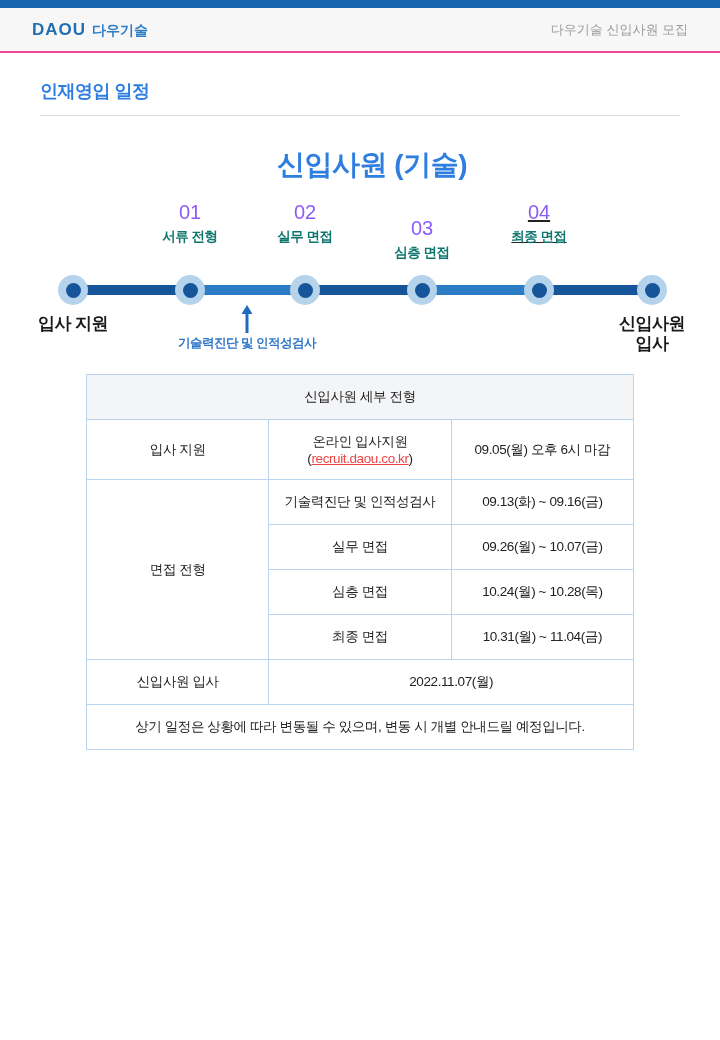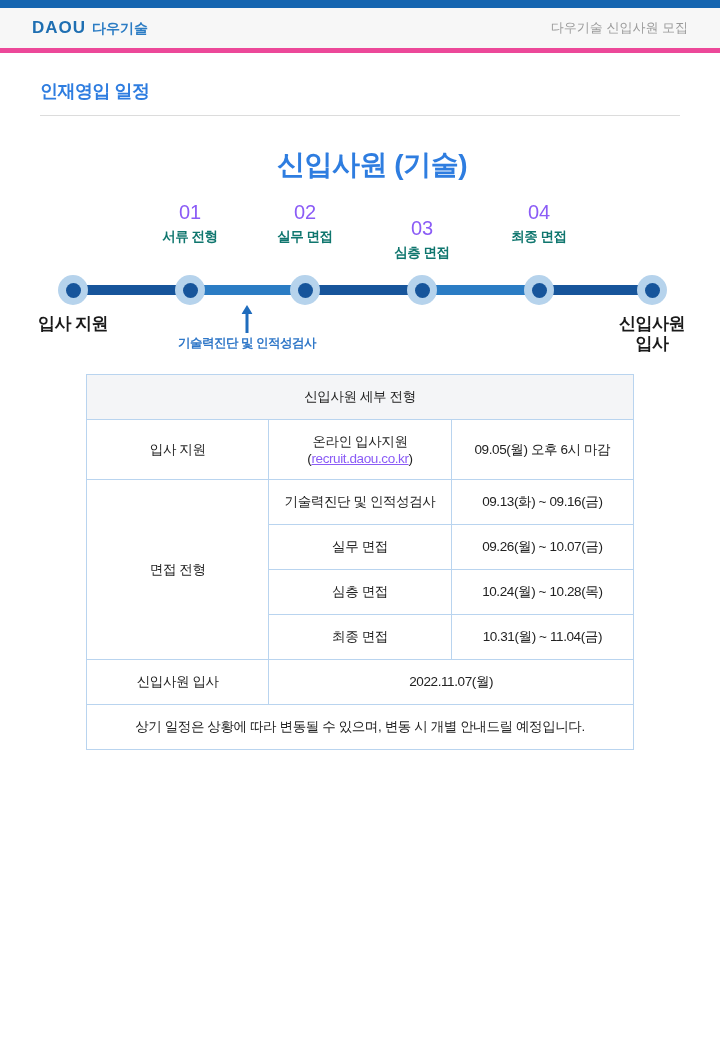--- a/index.html
+++ b/index.html
@@ -20,21 +20,21 @@
   .topbar {
     height: 8px;
     background: #1565b0;
     width: 100%;
   }
 
   
   .header {
     height: 45px;
     background: #f7f7f7;
-    border-bottom: 5px solid #ec4899;
+    border-bottom: 2px solid #ec4899;
     display: flex;
     align-items: center;
     justify-content: space-between;
     padding: 0 32px;
     box-sizing: border-box;
   }
   .logo {
     display: flex;
     align-items: baseline;
     gap: 6px;
@@ -199,21 +199,21 @@
     width: 188px;
     font-size: 13.5px;
   }
   td.note {
     font-size: 13px;
     color: #333333;
     padding: 13px 8px;
     border-radius: 11px;
   }
   a.link {
-    color: #8b5cf6;
+    color: #ef4444;
     text-decoration: underline;
   }
 </style>
 </head>
 <body>
 
 <div class="topbar"></div>
 
 <div class="header">
   <div class="logo">
@@ -237,21 +237,21 @@
     <div class="tl-label">서류 전형</div>
   </div>
   <div class="tl-step" style="left:305px; top:0;">
     <div class="tl-num">02</div>
     <div class="tl-label">실무 면접</div>
   </div>
   <div class="tl-step" style="left:422px; top:16px;">
     <div class="tl-num">03</div>
     <div class="tl-label">심층 면접</div>
   </div>
-  <div class="tl-step" style="left:539px; top:0;">
+  <div class="tl-step" style="left:539px; top:0;text-decoration:underline;">
     <div class="tl-num">04</div>
     <div class="tl-label">최종 면접</div>
   </div>
 
   <div class="tl-track">
     <div class="tl-seg" style="left:73px;  width:117px; background:#17559b;"></div>
     <div class="tl-seg" style="left:190px; width:115px; background:#2b7cc4;"></div>
     <div class="tl-seg" style="left:305px; width:117px; background:#17559b;"></div>
     <div class="tl-seg" style="left:422px; width:117px; background:#2b7cc4;"></div>
     <div class="tl-seg" style="left:539px; width:113px; background:#17559b;"></div>

